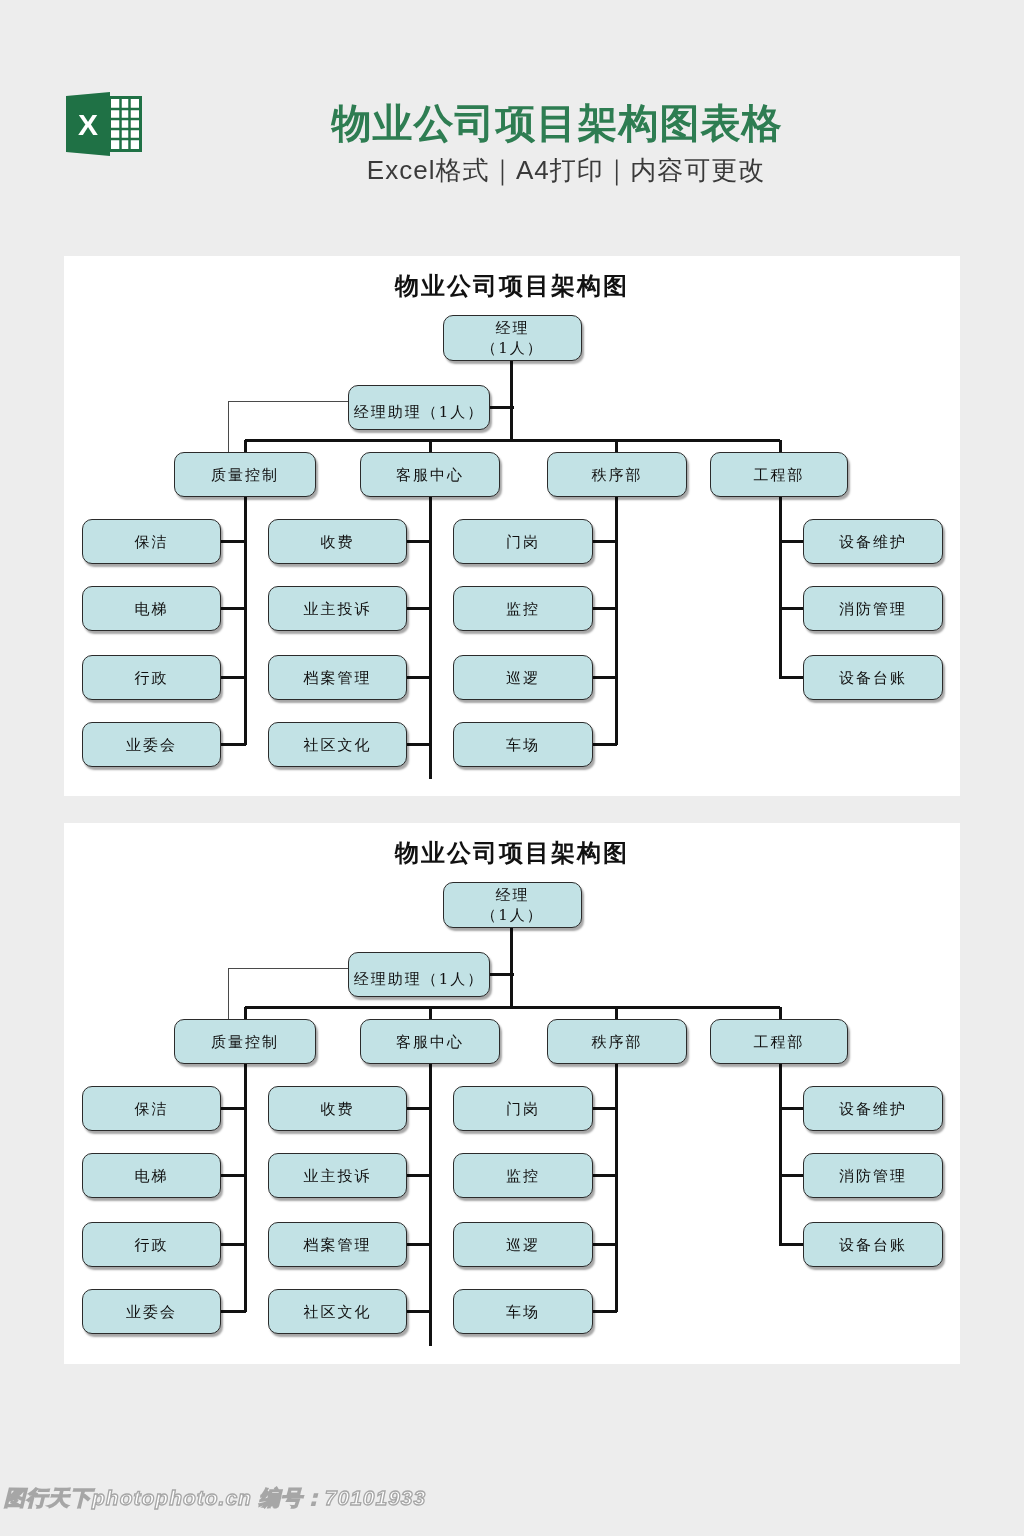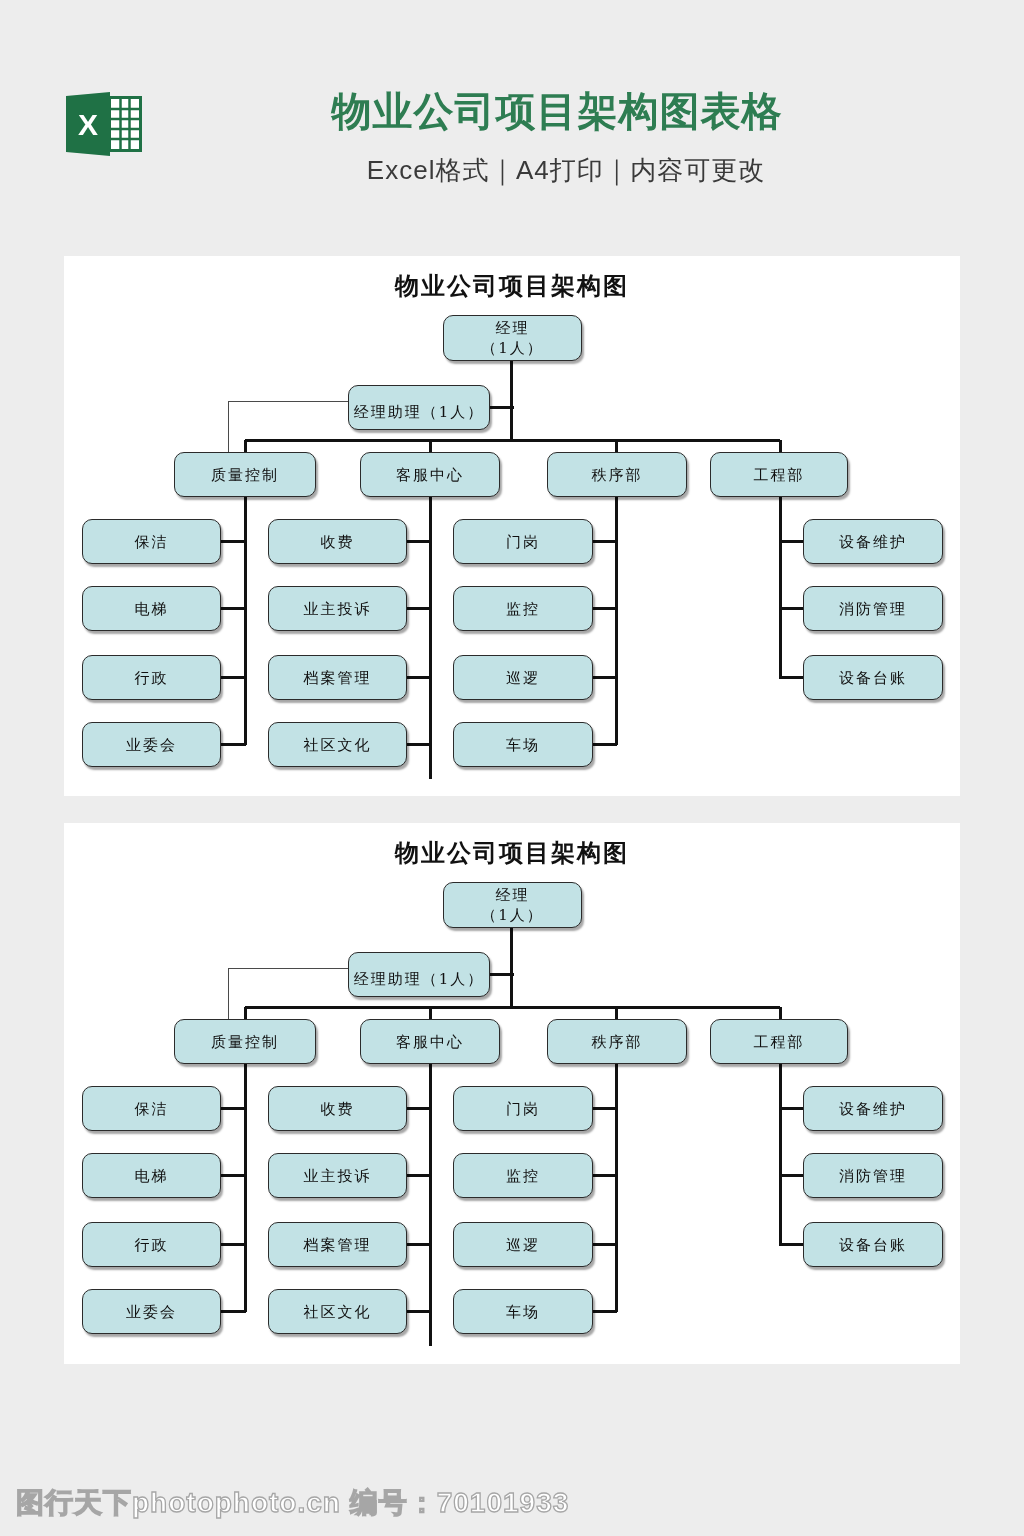--- a/index.html
+++ b/index.html
@@ -3,21 +3,21 @@
 <meta charset="utf-8">
 <style>
   html,body{margin:0;padding:0;}
   #page{
     position:relative;width:1024px;height:1536px;background:#ededed;
     overflow:hidden;font-family:"Liberation Sans",sans-serif;
   }
   
   #header-icon{position:absolute;left:66px;top:92px;width:78px;height:64px;}
   #page-title{
-    position:absolute;left:557px;top:84px;transform:translateX(-50%);
+    position:absolute;left:557px;top:96px;transform:translateX(-50%);
     font-size:40px;font-weight:bold;color:#2e7d52;white-space:nowrap;letter-spacing:1px;
   }
   #page-subtitle{
     position:absolute;left:546px;top:153px;transform:translateX(-50%);
     font-size:26px;color:#3a3a3a;white-space:nowrap;letter-spacing:1px;margin-left:20px;
   }
   
   .panel{
     position:absolute;left:64px;width:896px;background:#ffffff;
   }
@@ -33,23 +33,23 @@
     display:flex;align-items:center;justify-content:center;
     font-size:15px;color:#111;letter-spacing:2px;text-align:center;
     font-family:"DejaVu Serif","Liberation Serif",serif;white-space:pre-line;
     line-height:20px;
   }
   .node.low{align-items:flex-end;padding-bottom:7px;}
   .line{position:absolute;background:#111;}
   .line.thin{background:#4a4a4a;}
   
   #watermark{
-    position:absolute;left:16px;top:1484px;
-    font-size:28px;font-weight:bold;letter-spacing:1px;white-space:nowrap;
-    color:#ffffff;-webkit-text-stroke:1.3px #a6a6a6;
+    position:absolute;left:4px;top:1484px;
+    font-size:21px;font-weight:bold;letter-spacing:1px;white-space:nowrap;
+    color:#ffffff;font-style:italic;-webkit-text-stroke:1.3px #a6a6a6;
   }
 </style>
 </head>
 <body>
 
 <div id="page">
 
   <div id="header-icon">
     <svg viewBox="0 0 78 64" width="78" height="64" aria-hidden="true">
       <rect x="42" y="4" width="34" height="56" fill="#1f7145"></rect>

